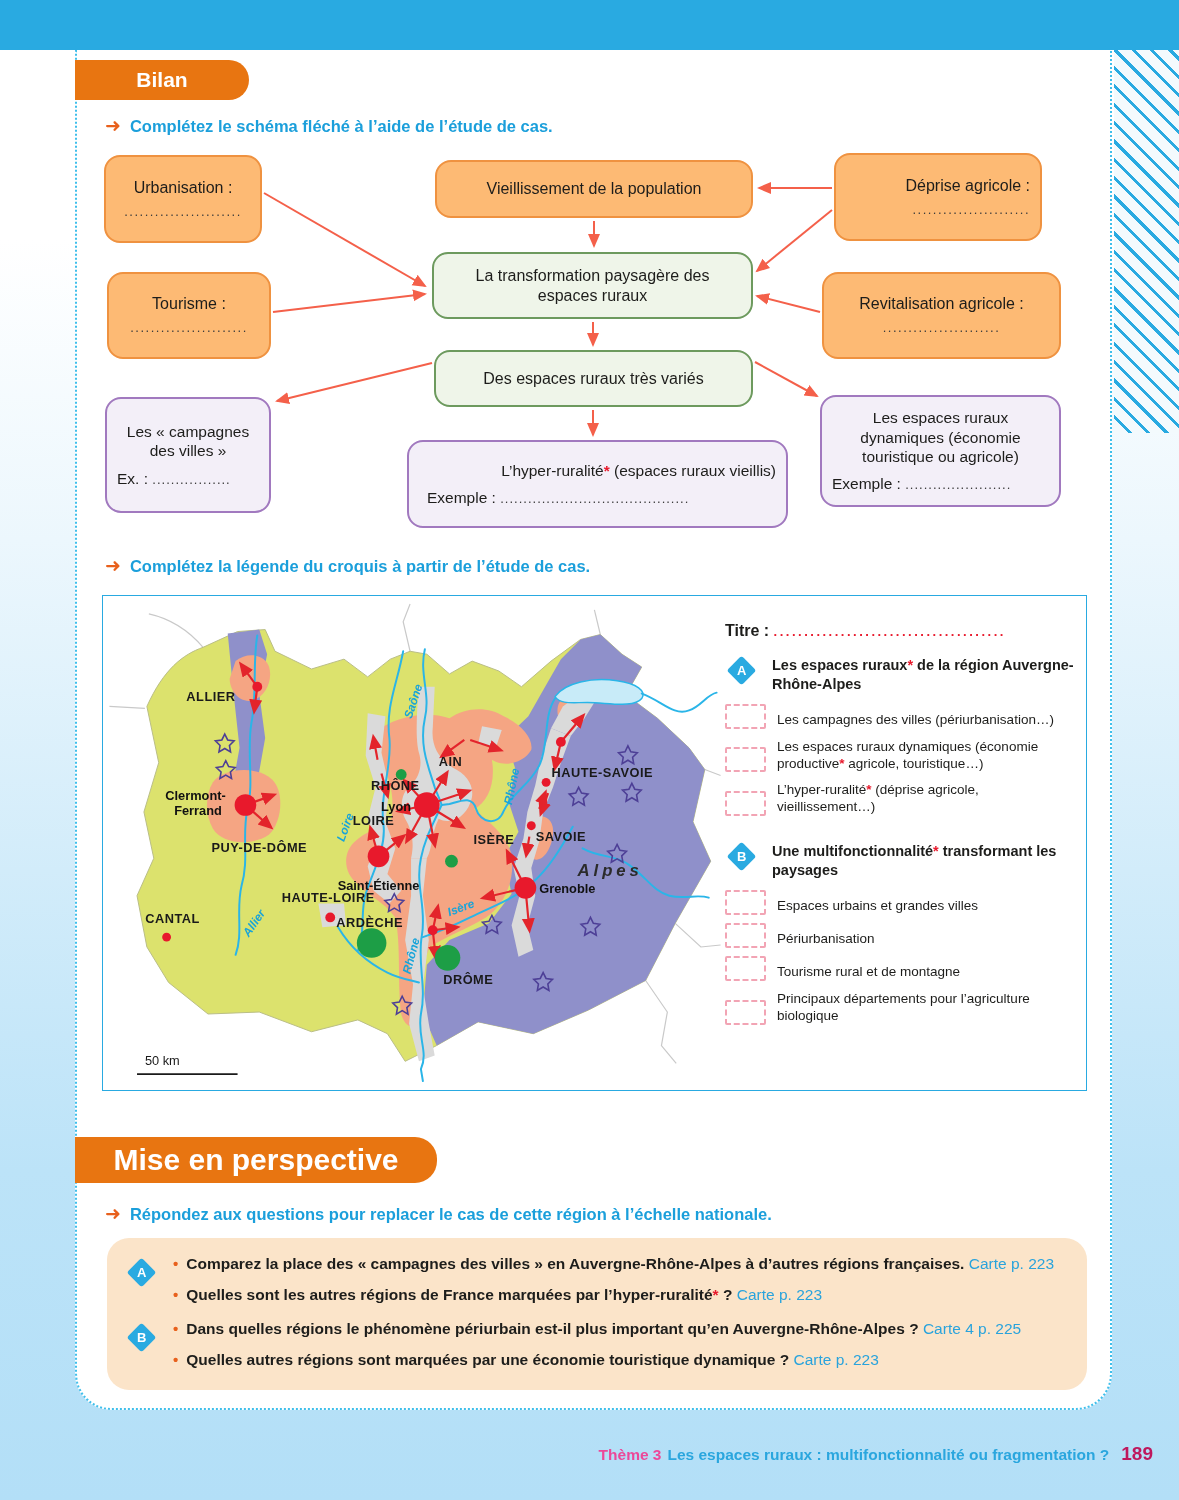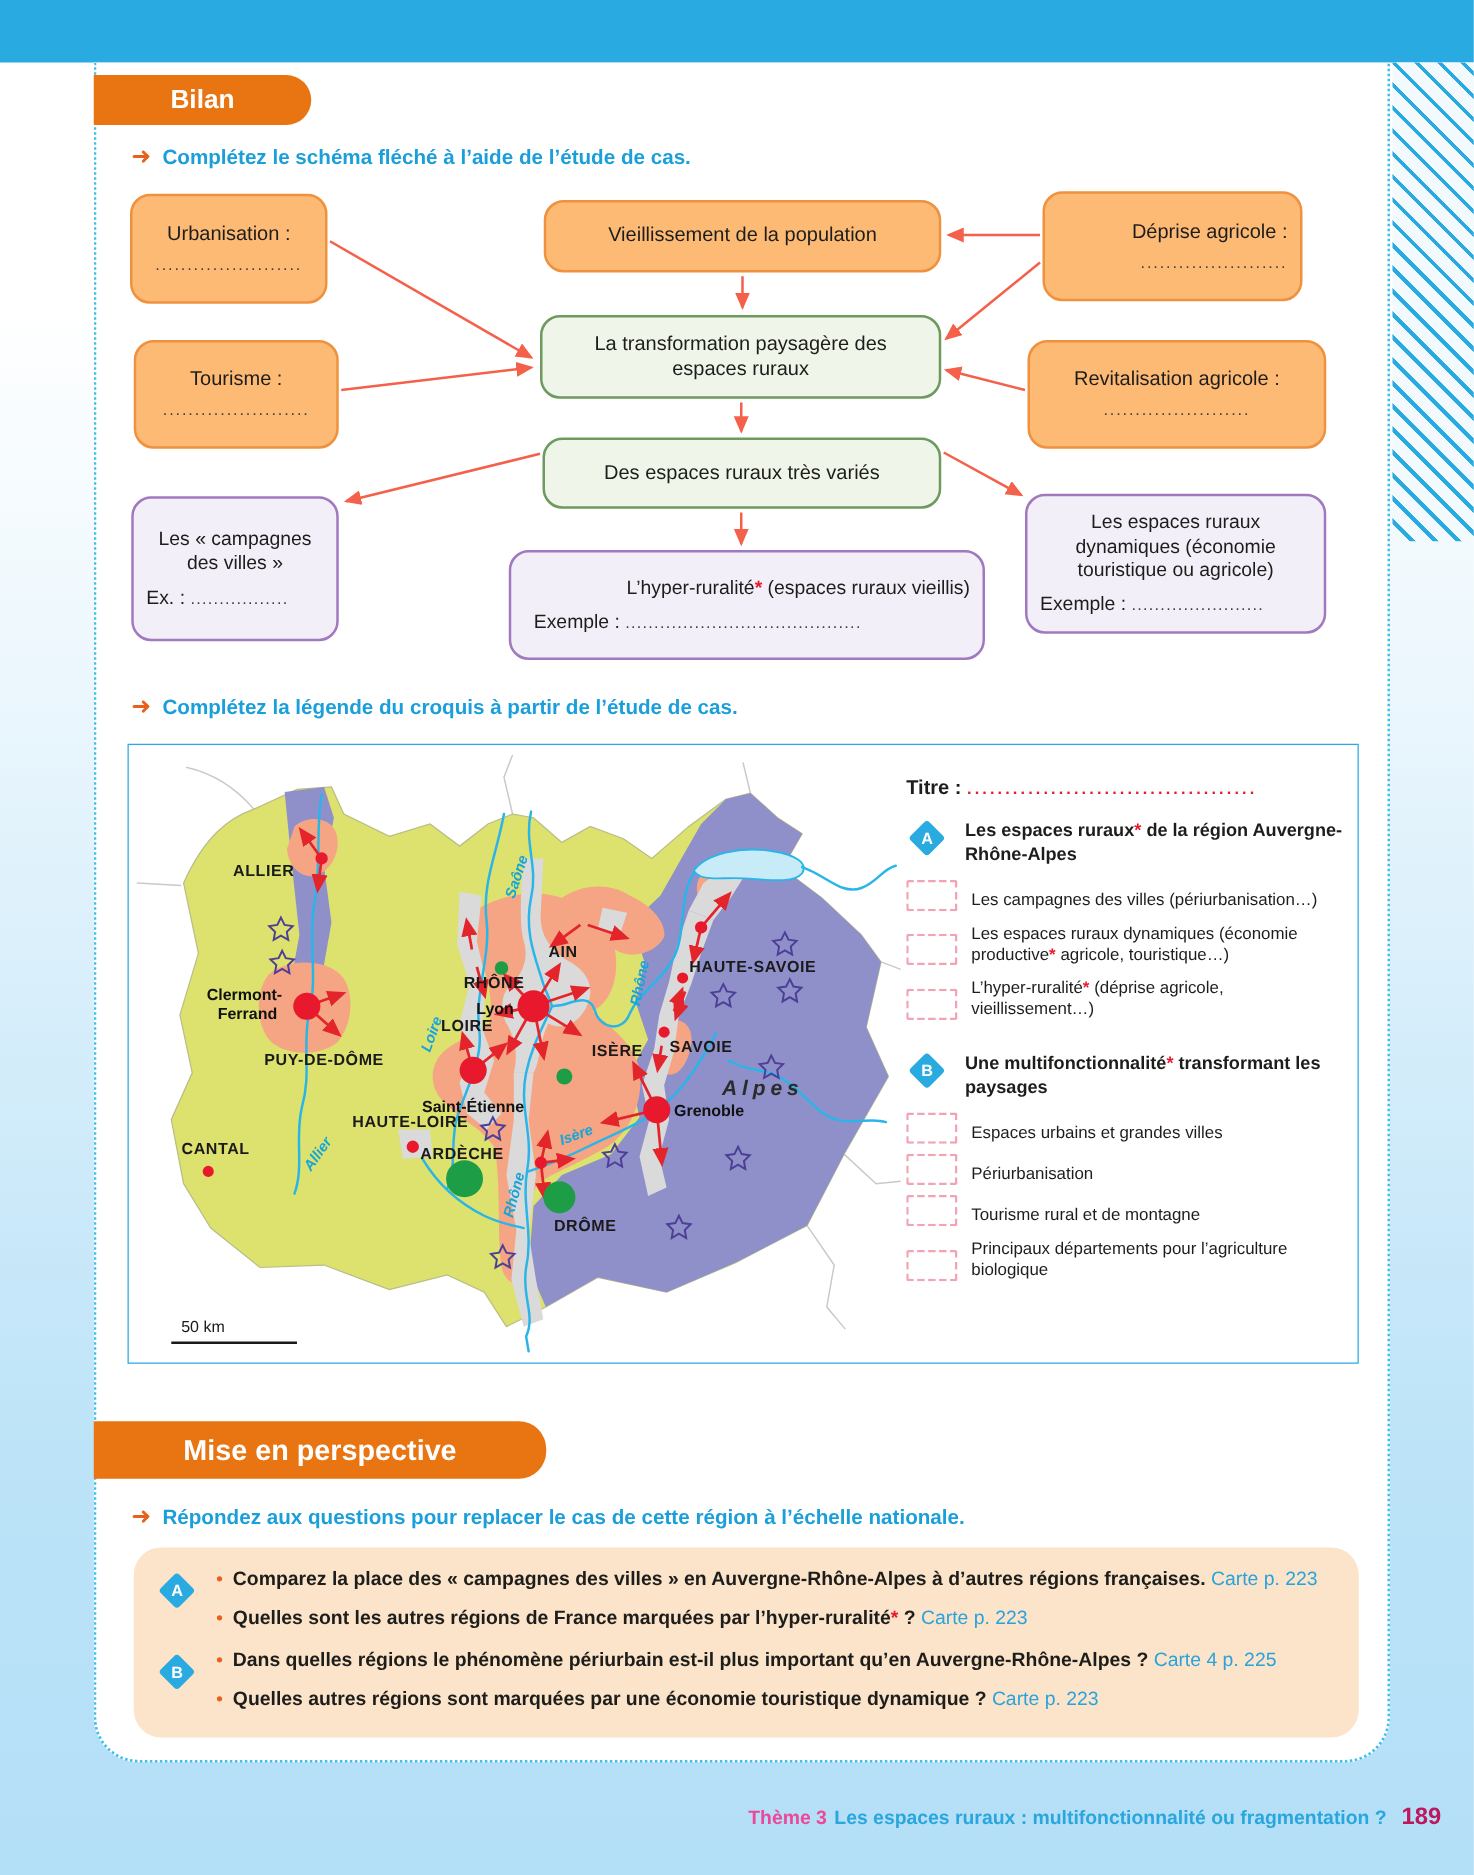--- a/index.html
+++ b/index.html
@@ -9,21 +9,21 @@
   .topbar{position:absolute;left:0;top:0;width:1179px;height:50px;background:#29aae1;}
   .stripes{position:absolute;left:1114px;top:50px;width:65px;height:383px;
            background-color:#f3fafd;
            background-image:repeating-linear-gradient(45deg,rgba(41,170,225,0) 0 10px,#29aae1 10px 13px);}
   .content{position:absolute;left:75px;top:50px;width:1037px;height:1360px;background:#ffffff;
            border-left:2px dotted #3fbfeb;border-right:2px dotted #3fbfeb;border-bottom:2px dotted #3fbfeb;
            border-radius:0 0 36px 36px;box-sizing:border-box;}
   .badge{position:absolute;background:#e87511;color:#fff;font-weight:bold;
          display:flex;align-items:center;justify-content:center;border-radius:0 22px 22px 0;}
   .badge.bilan{left:-2px;top:10px;width:174px;height:40px;font-size:21px;}
-  .badge.mise{left:-2px;top:1087px;width:362px;height:46px;font-size:23px;}
+  .badge.mise{left:-2px;top:1087px;width:362px;height:46px;font-size:30px;}
   .instr{position:absolute;display:flex;align-items:flex-start;gap:9px;}
   .instr .arrow{color:#e8601c;font-size:19px;font-weight:bold;line-height:20px;}
   .instr .txt{color:#1b9fdb;font-weight:bold;font-size:16.5px;line-height:20px;}
   
   .fbox{position:absolute;box-sizing:border-box;border:2px solid;border-radius:16px;
         display:flex;flex-direction:column;justify-content:center;align-items:center;
         font-size:16px;color:#1d1d1b;text-align:center;padding:6px 10px;line-height:1.25;}
   .fbox.peach{background:#fdba74;border-color:#ef9240;}
   .fbox.green{background:#eff5e9;border-color:#6d9a5e;}
   .fbox.purple{background:#f3eff8;border-color:#a179bf;font-size:15.5px;}

